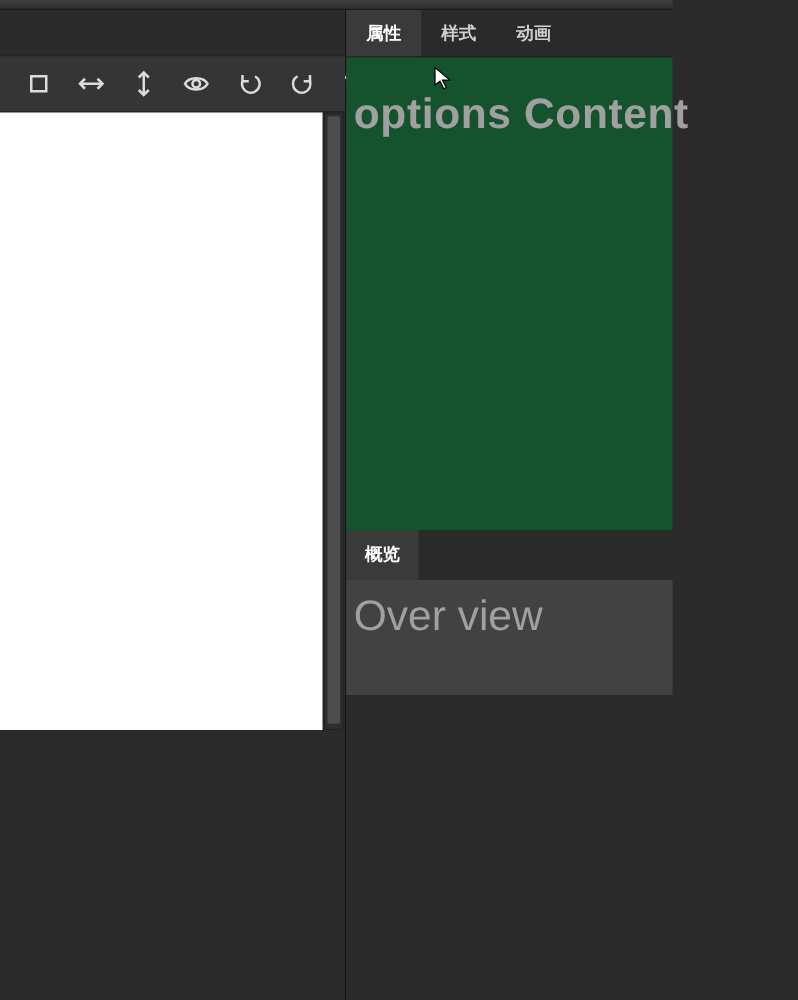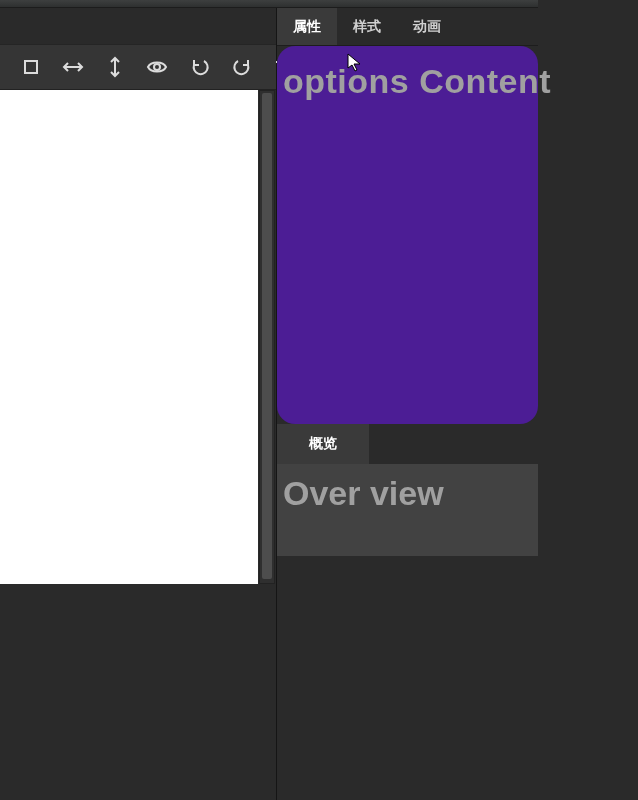--- a/index.html
+++ b/index.html
@@ -127,56 +127,55 @@
     font-weight: 600;
     color: #cfcfcf;
     cursor: pointer;
   }
   .tab.active {
     background: #3a3a3a;
     color: #fff;
   }
   .options-panel {
     height: 378px;
-    background: #4c1d95;
-    padding: 16px 6px;
+    background: #14532d;
+    padding: 26px 6px;
     position: relative;
-    border-radius: 18px;
   }
   .panel-title {
     font-size: 34px;
     font-weight: 700;
     color: #a0a0a0;
     letter-spacing: 0.5px;
     white-space: nowrap;
   }
   .overview-tab-row {
     height: 40px;
     background: #2a2a2a;
     display: flex;
     align-items: stretch;
   }
   .ov-tab {
-    padding: 0 32px;
+    padding: 0 15px;
     display: flex;
     align-items: center;
     font-size: 14px;
     font-weight: 700;
     color: #fff;
     background: #3a3a3a;
     cursor: pointer;
   }
   .overview-panel {
     height: 92px;
     background: #424242;
     padding: 10px 6px;
   }
   .overview-title {
     font-size: 34px;
-    font-weight: 700;
+    font-weight: 400;
     color: #a0a0a0;
   }
   .bottom-fill {
     flex: 1;
     background: #2a2a2a;
   }
 
   
   .cursor {
     position: absolute;

